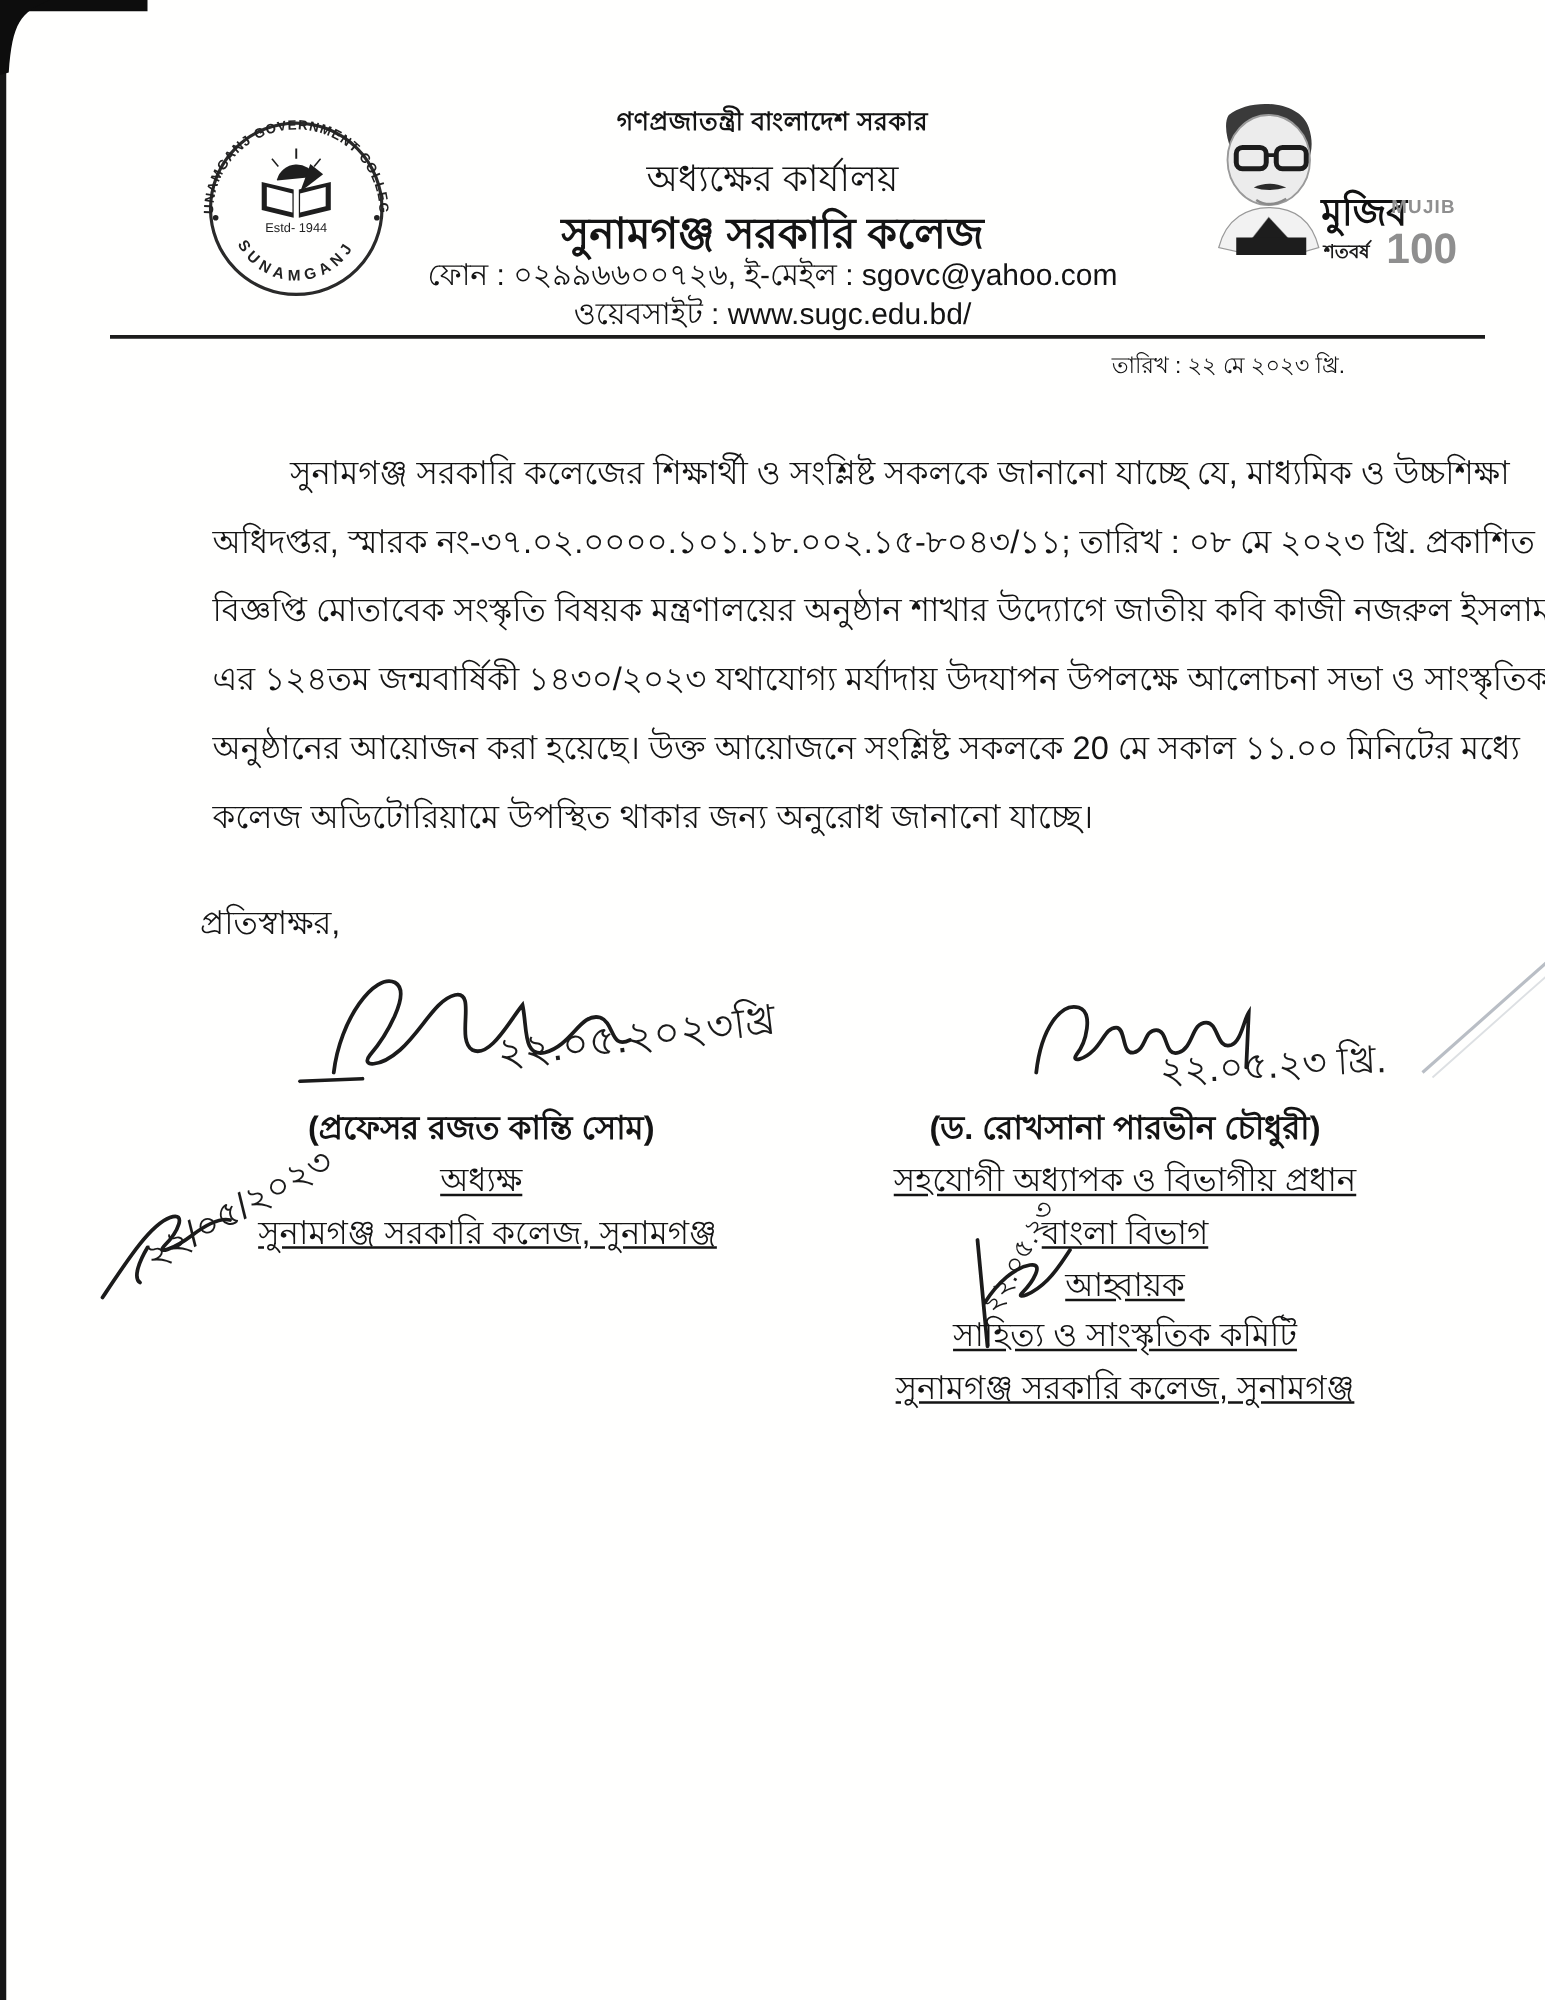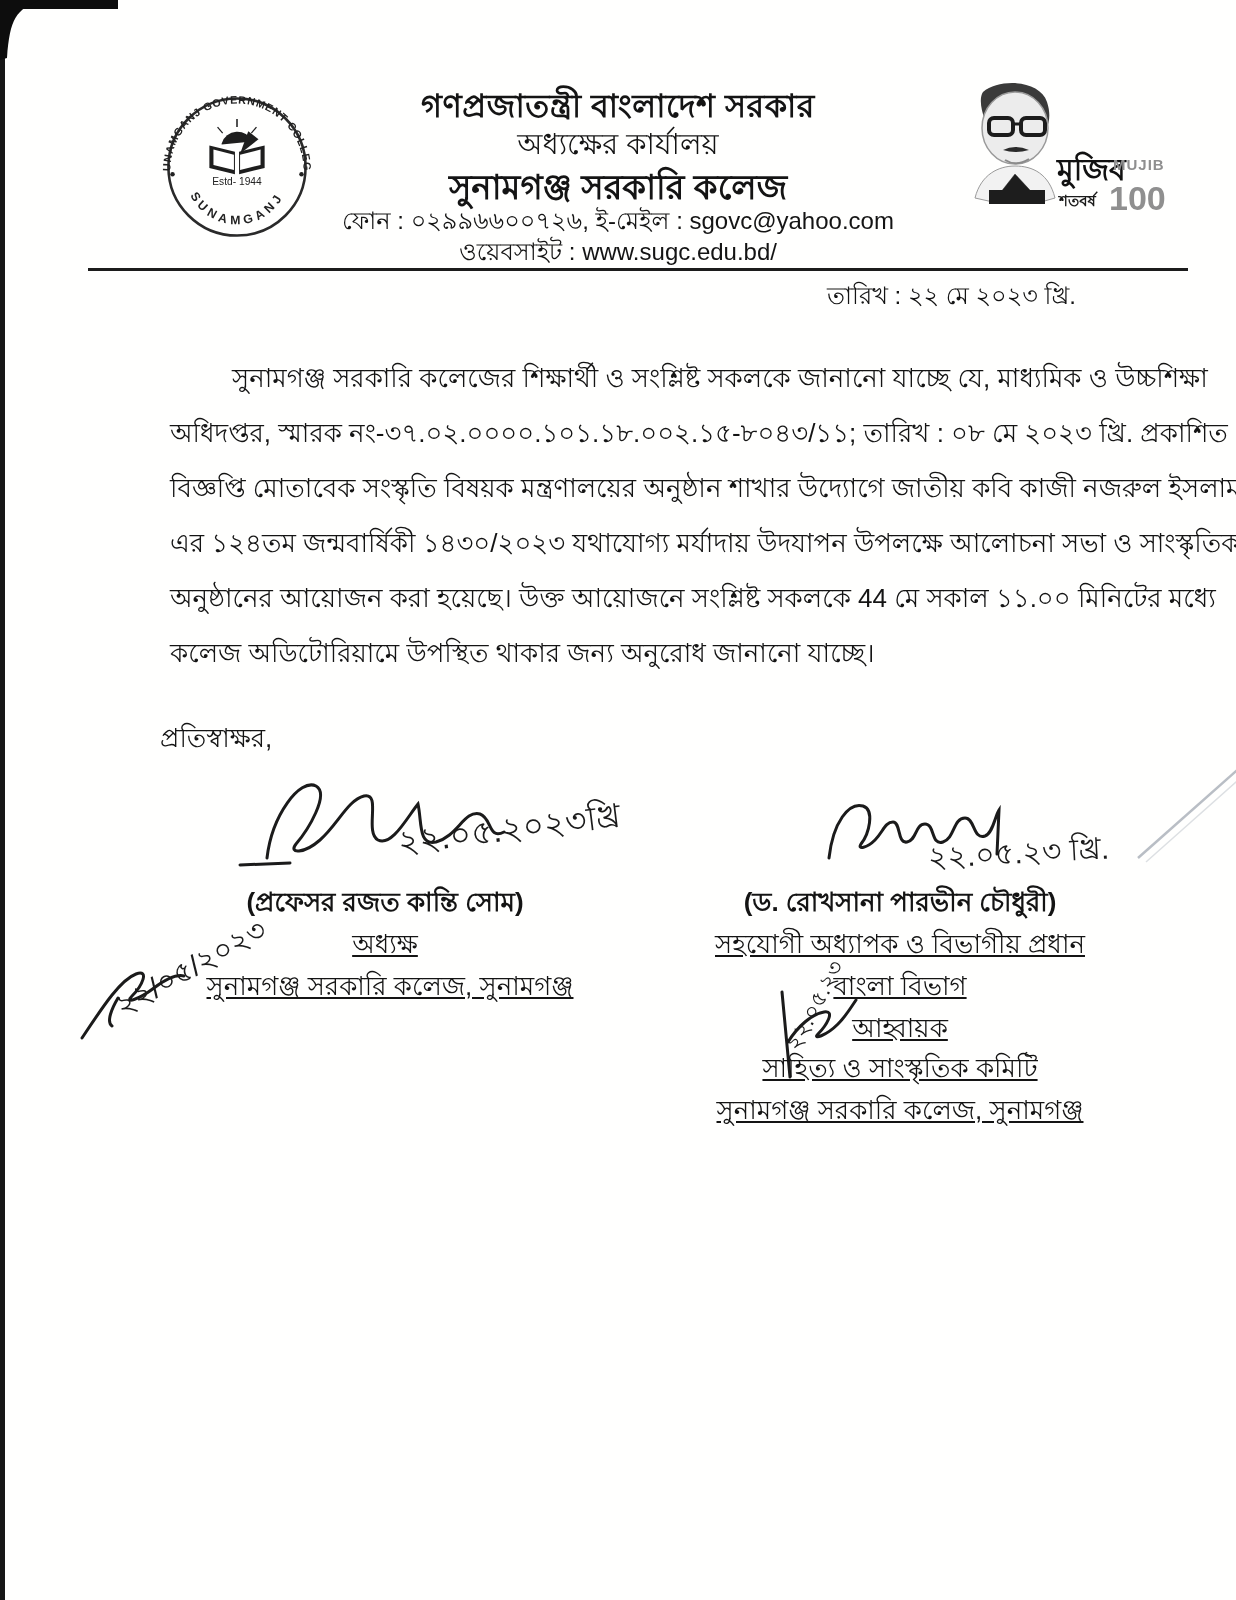--- a/index.html
+++ b/index.html
@@ -5,27 +5,27 @@
   html,body { margin:0; padding:0; background:#e9e9e9; }
   .page {
     position:relative; width:1236px; height:1600px; margin:0 auto;
     background:#fffffe; overflow:hidden; color:#141414;
     font-family:"Liberation Sans", sans-serif;
   }
   .abs { position:absolute; }
   .center { left:0; right:0; text-align:center; }
   .bn { line-height:1.25; }
   
-  .h1 { top:86px;  font-size:32px; font-weight:600; letter-spacing:.5px; }
+  .h1 { top:86px;  font-size:20px; font-weight:600; letter-spacing:.5px; }
   .h2 { top:126px; font-size:29px; font-weight:400; }
   .h3 { top:166px; font-size:34px; font-weight:800; }
   .h4 { top:206px; font-size:24px; }
   .h5 { top:237px; font-size:24px; }
   .rule { top:268px; left:88px; width:1100px; height:3px; background:#1c1c1c; }
-  .dateline { top:281px; right:160px; font-size:24px; }
+  .dateline { top:281px; right:160px; font-size:18px; }
   .title { top:317px; font-size:31px; font-weight:800; }
   
   .body-par { top:362px; left:170px; width:918px; font-size:26px; }
   .body-par .ln { height:55px; text-align:justify; text-align-last:justify; white-space:nowrap; }
   .body-par .ln.first { text-indent:62px; }
   .body-par .ln.last { text-align-last:left; white-space:normal; }
   .countersign { top:722px; left:160px; font-size:26px; }
   
   .sig-name { font-size:26px; font-weight:700; }
   .sig-line { font-size:26px;text-decoration:underline; }
@@ -114,21 +114,21 @@
 
   <div class="abs rule"></div>
 
   <div class="abs bn dateline">তারিখ : ২২ মে ২০২৩ খ্রি.</div>
 
   <div class="abs body-par bn">
     <div class="ln first">সুনামগঞ্জ সরকারি কলেজের শিক্ষার্থী ও সংশ্লিষ্ট সকলকে জানানো যাচ্ছে যে, মাধ্যমিক ও উচ্চশিক্ষা</div>
     <div class="ln">অধিদপ্তর, স্মারক নং-৩৭.০২.০০০০.১০১.১৮.০০২.১৫-৮০৪৩/১১; তারিখ : ০৮ মে ২০২৩ খ্রি. প্রকাশিত</div>
     <div class="ln">বিজ্ঞপ্তি মোতাবেক সংস্কৃতি বিষয়ক মন্ত্রণালয়ের অনুষ্ঠান শাখার উদ্যোগে জাতীয় কবি কাজী নজরুল ইসলাম'</div>
     <div class="ln">এর ১২৪তম জন্মবার্ষিকী ১৪৩০/২০২৩ যথাযোগ্য মর্যাদায় উদযাপন উপলক্ষে আলোচনা সভা ও সাংস্কৃতিক</div>
-    <div class="ln">অনুষ্ঠানের আয়োজন করা হয়েছে। উক্ত আয়োজনে সংশ্লিষ্ট সকলকে 44 মে সকাল ১১.০০ মিনিটের মধ্যে</div>
+    <div class="ln">অনুষ্ঠানের আয়োজন করা হয়েছে। উক্ত আয়োজনে সংশ্লিষ্ট সকলকে 20 মে সকাল ১১.০০ মিনিটের মধ্যে</div>
     <div class="ln last">কলেজ অডিটোরিয়ামে উপস্থিত থাকার জন্য অনুরোধ জানানো যাচ্ছে।</div>
   </div>
 
   <div class="abs bn countersign">প্রতিস্বাক্ষর,</div>
 
   <svg class="abs" style="left:212px;top:770px;" width="310" height="110" viewBox="0 0 310 110">
     <path d="M 28,95 L 78,93" stroke="#1b1b1b" stroke-width="3" fill="none" stroke-linecap="round"></path>
     <path d="M 55,88 C 60,45 88,8 104,16 C 118,24 96,60 84,74 C 76,84 92,84 108,70 C 126,54 136,30 152,26 C 170,22 152,62 166,70 C 180,77 196,46 206,34 C 210,52 206,76 224,72 C 246,66 252,40 268,44 C 280,48 276,70 292,62" stroke="#1b1b1b" stroke-width="3" fill="none" stroke-linecap="round"></path>
   </svg>
   <div class="abs bn hw hw-left-date">২২.০৫.২০২৩খ্রি</div>

